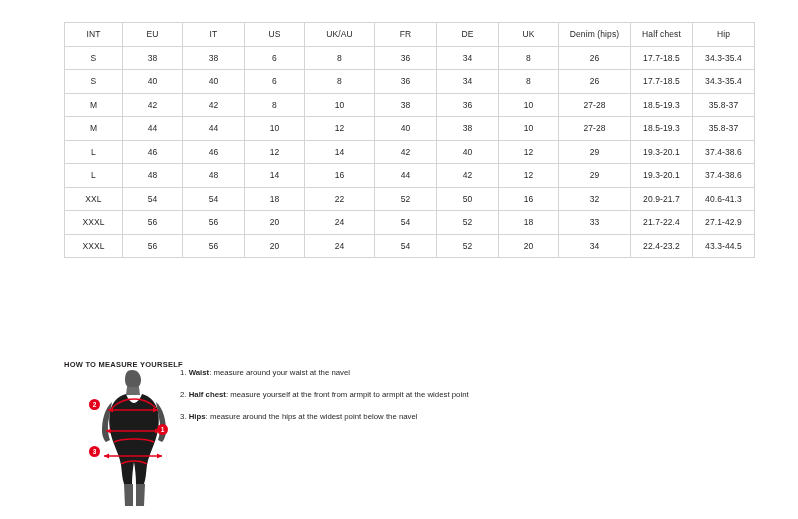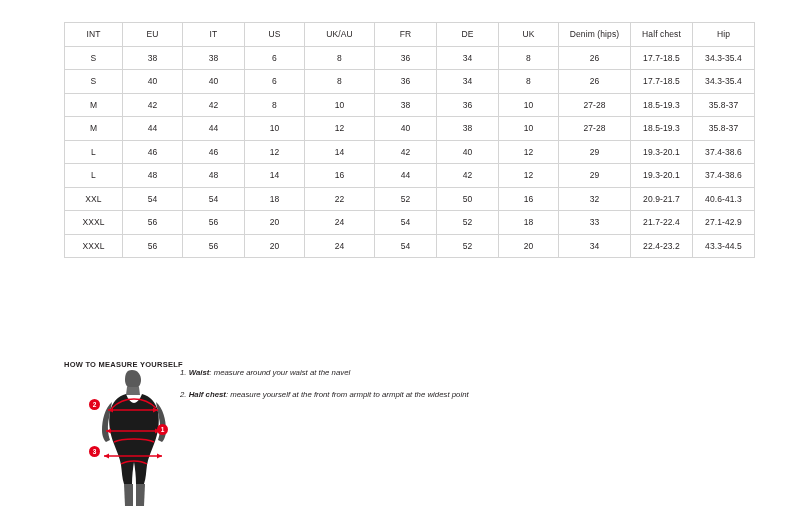--- a/index.html
+++ b/index.html
@@ -63,21 +63,20 @@
     position: absolute;
     left: 180px;
     top: 368px;
     width: 430px;
   }
   .howto-item {
     font-size: 7.8px;
     line-height: 10px;
     margin-bottom: 12px;
     color: #231f20;
-    font-style: italic;
   }
   .howto-item b { font-weight: bold; }
 
   
   .figure {
     position: absolute;
     left: 88px;
     top: 368px;
     width: 90px;
     height: 140px;
@@ -302,15 +301,19 @@
 
   <div class="howto-list">
     <div class="howto-item">
       <span>1.</span>
       <b>Waist</b><span>: measure around your waist at the navel</span>
     </div>
     <div class="howto-item">
       <span>2.</span>
       <b>Half chest</b><span>: measure yourself at the front from armpit to armpit at the widest point</span>
     </div>
+    <div class="howto-item">
+      <span>3.</span>
+      <b>Hips</b><span>: measure around the hips at the widest point below the navel</span>
+    </div>
   </div>
 
 </div>
 
 </body></html>

